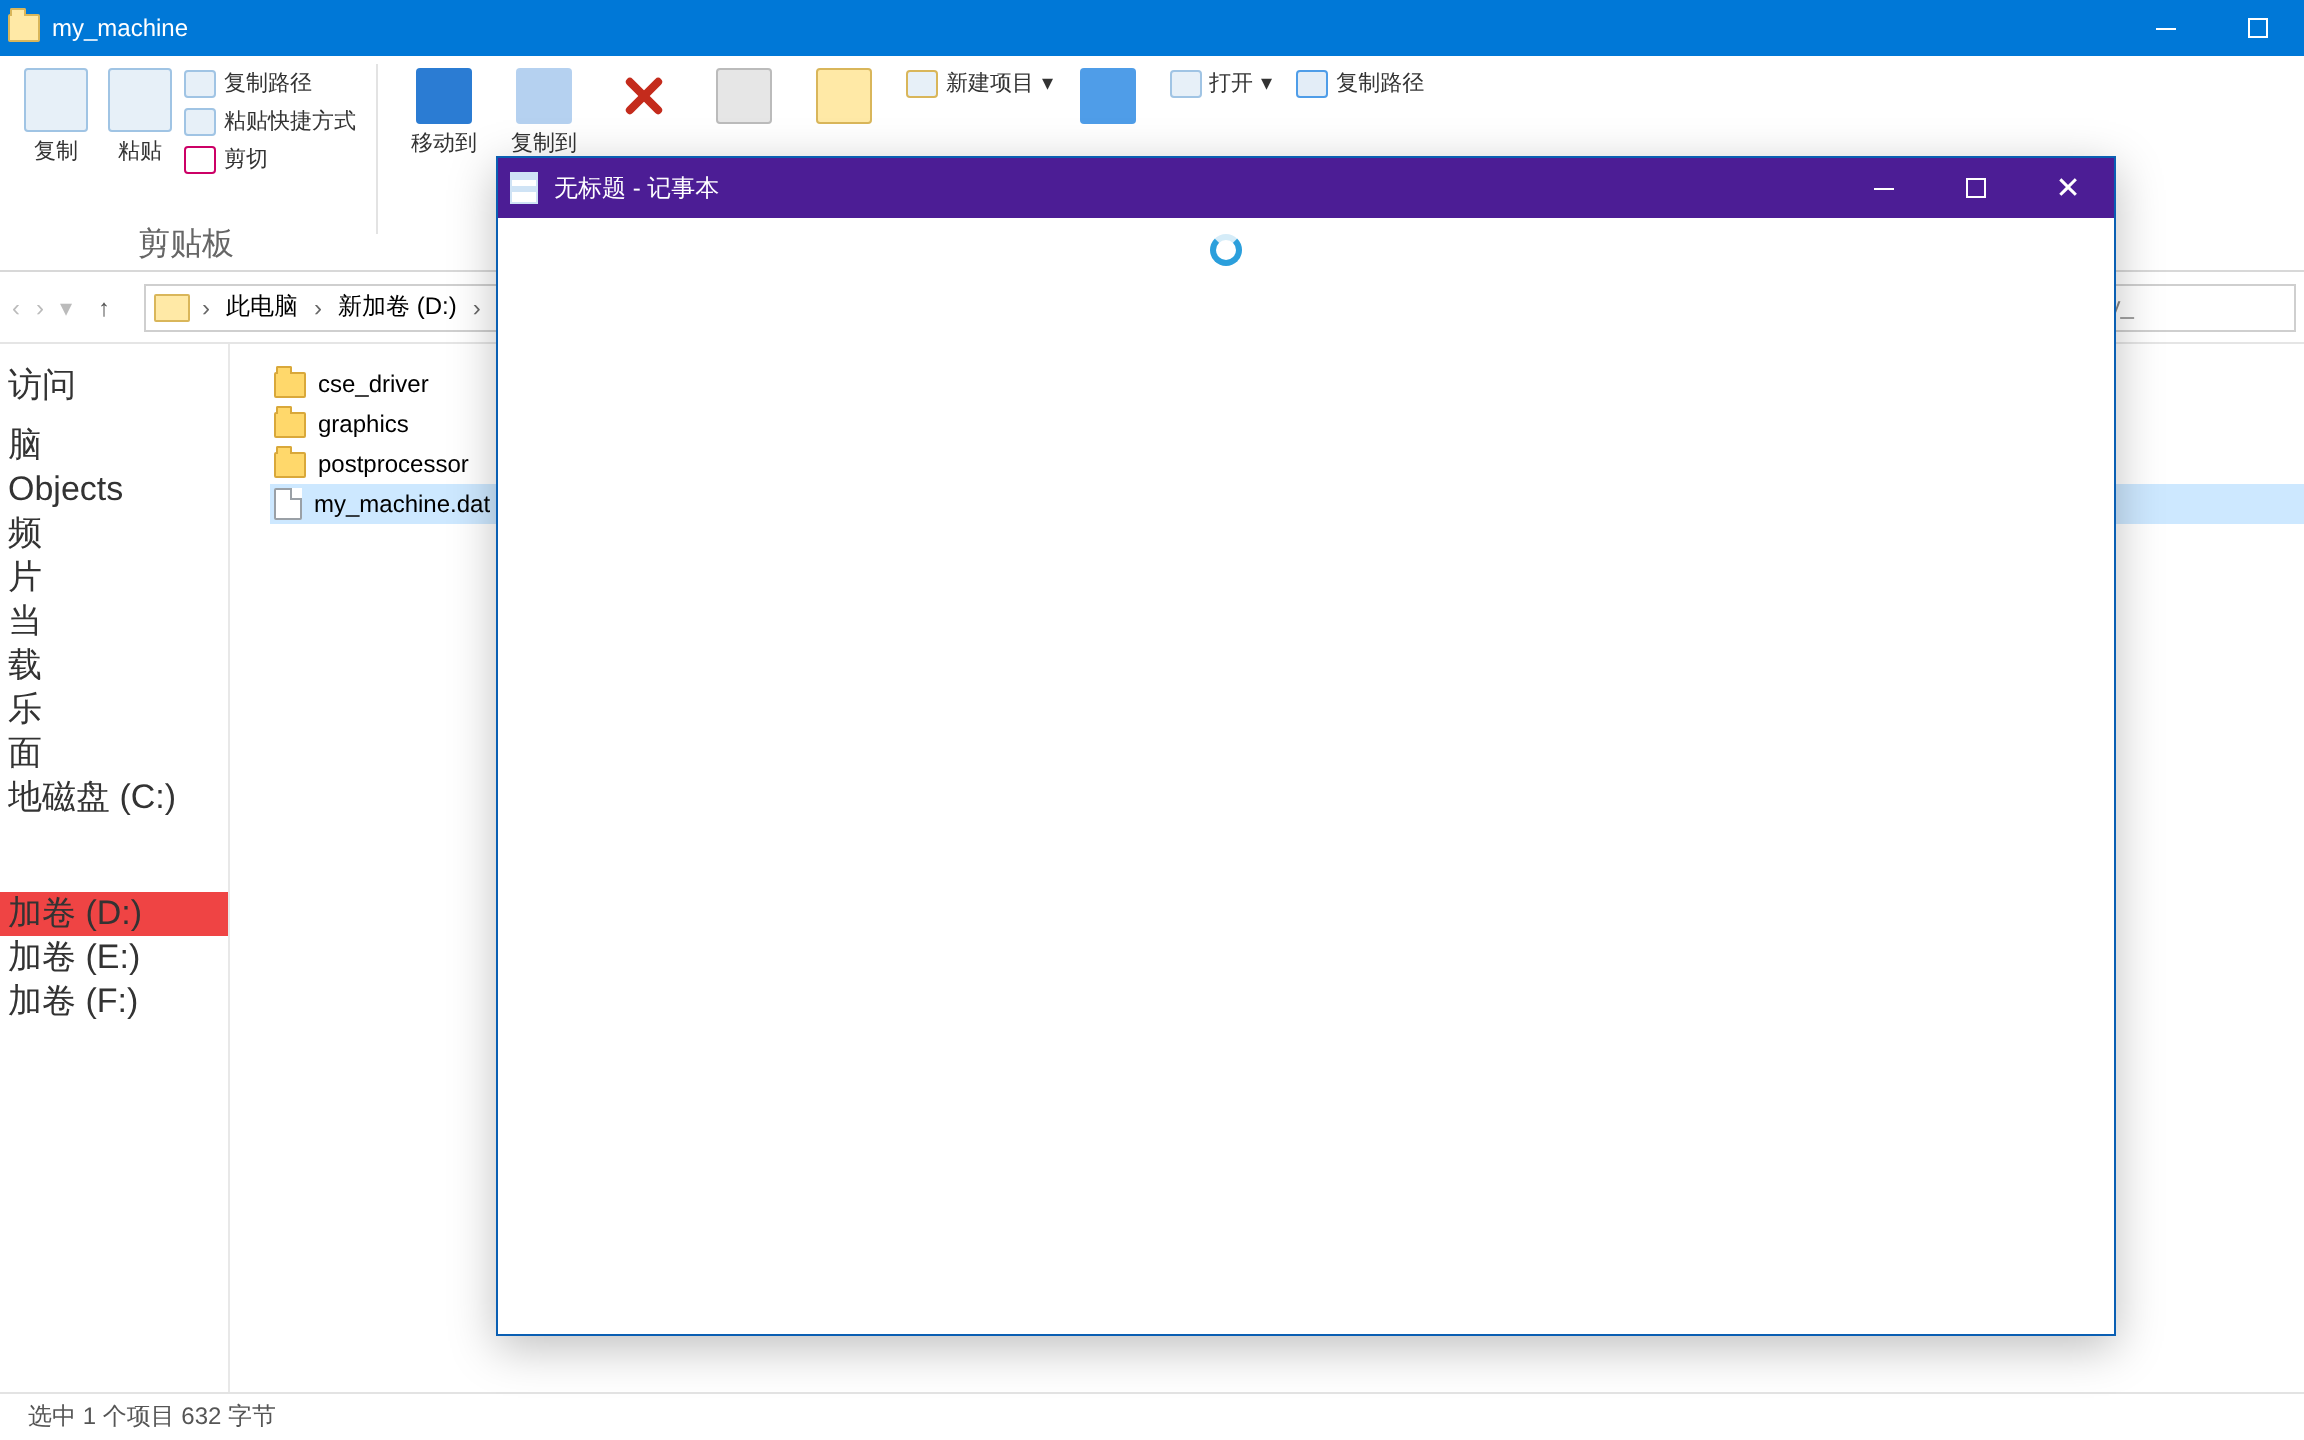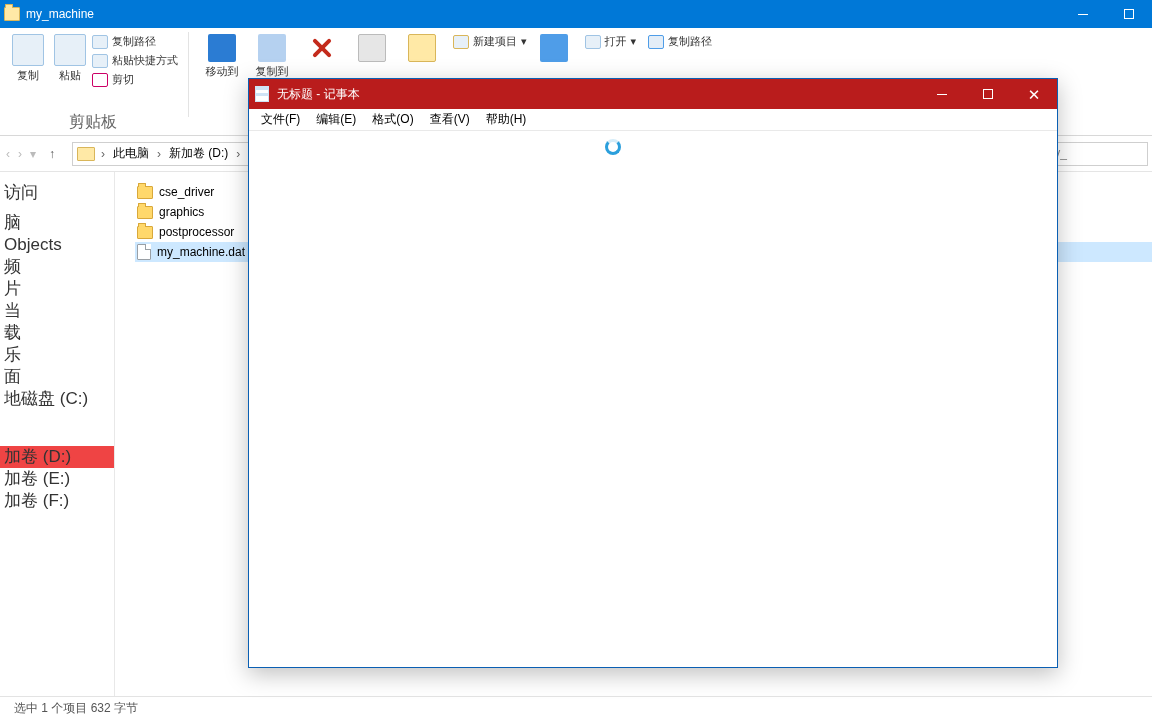--- a/index.html
+++ b/index.html
@@ -59,21 +59,21 @@
 .file-row.sel { background: #cde8ff; }
 .folder16 { width: 16px; height: 13px; background: #ffd86b; border: 1px solid #d9a83a; border-radius: 1px; position: relative; }
 .folder16:before { content: ""; position: absolute; top: -4px; left: 0; width: 6px; height: 3px; background: #ffd86b; border: 1px solid #d9a83a; border-bottom: none; border-radius: 1px 1px 0 0; }
 .file16 { width: 14px; height: 16px; background: #fff; border: 1px solid #9aa0a6; border-radius: 1px; position: relative; }
 .file16:before { content: ""; position: absolute; right: -1px; top: -1px; width: 5px; height: 5px; background: #fff; border-left: 1px solid #9aa0a6; border-bottom: 1px solid #9aa0a6; }
 
 .statusbar { height: 24px; border-top: 1px solid #e3e3e3; font-size: 12px; color: #555; display: flex; align-items: center; padding-left: 14px; background: #fff; }
 
 
 .notepad { position: absolute; left: 248px; top: 78px; width: 810px; height: 590px; background: #fff; border: 1px solid #0a5fb3; box-shadow: 0 6px 22px rgba(0,0,0,0.25); display: flex; flex-direction: column; }
-.np-titlebar { height: 30px; background: #b91c1c; color: #fff; display: flex; align-items: center; font-size: 12px; padding-left: 6px; position: relative; }
+.np-titlebar { height: 30px; background: #4c1d95; color: #fff; display: flex; align-items: center; font-size: 12px; padding-left: 6px; position: relative; }
 .np-titlebar .np-ico { width: 14px; height: 16px; background: #fff; border: 1px solid #cfe3f5; margin-right: 8px; position: relative; box-shadow: inset 0 3px 0 #cfe3f5, inset 0 6px 0 #fff, inset 0 9px 0 #cfe3f5; }
 .np-winbtns { position: absolute; right: 0; top: 0; height: 100%; display: flex; }
 .np-winbtn { width: 46px; height: 100%; display: flex; align-items: center; justify-content: center; color: #fff; font-size: 13px; }
 .np-menu { height: 22px; background: #fff; border-bottom: 1px solid #e9e9e9; display: flex; align-items: center; font-size: 12px; padding-left: 4px; }
 .np-mitem { padding: 0 8px; height: 100%; display: flex; align-items: center; cursor: default; }
 .np-content { flex: 1 1 auto; background: #fff; position: relative; }
 .busy-cursor { position: absolute; width: 16px; height: 16px; border: 3px solid #2b9fdc; border-radius: 50%; border-top-color: rgba(43,159,220,0.2); left: 356px; top: 8px; }
 
 .sq { width:10px; height:10px; border:1px solid #fff; display:inline-block; }
 .min { width:10px; height:1px; border-top:1px solid #fff; display:inline-block; }
@@ -249,33 +249,16 @@
           <span class="min"></span>
         </div>
       <div class="np-winbtn">
           <span class="sq"></span>
         </div>
       <div class="np-winbtn close">
           <span class="x">✕</span>
         </div>
     </div>
   </div>
-  <div class="np-menu">
-    <div class="np-mitem">
-        <span>文件(F)</span>
-      </div>
-    <div class="np-mitem">
-        <span>编辑(E)</span>
-      </div>
-    <div class="np-mitem">
-        <span>格式(O)</span>
-      </div>
-    <div class="np-mitem">
-        <span>查看(V)</span>
-      </div>
-    <div class="np-mitem">
-        <span>帮助(H)</span>
-      </div>
-  </div>
   <div class="np-content">
     <div class="busy-cursor"></div>
   </div>
 </div>
 
 </body></html>

